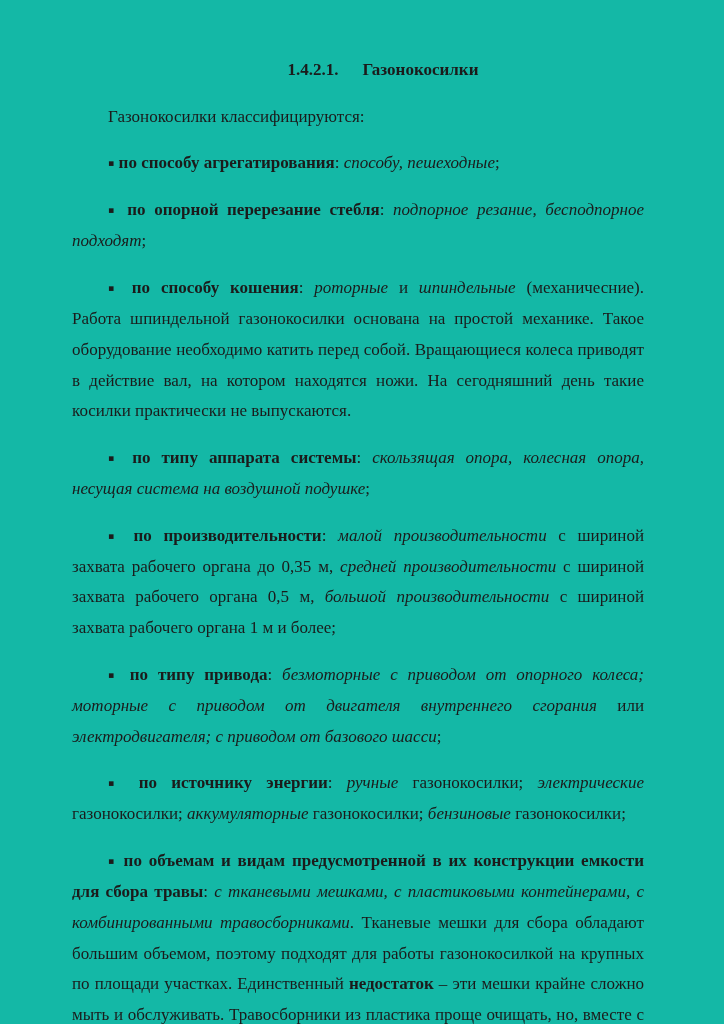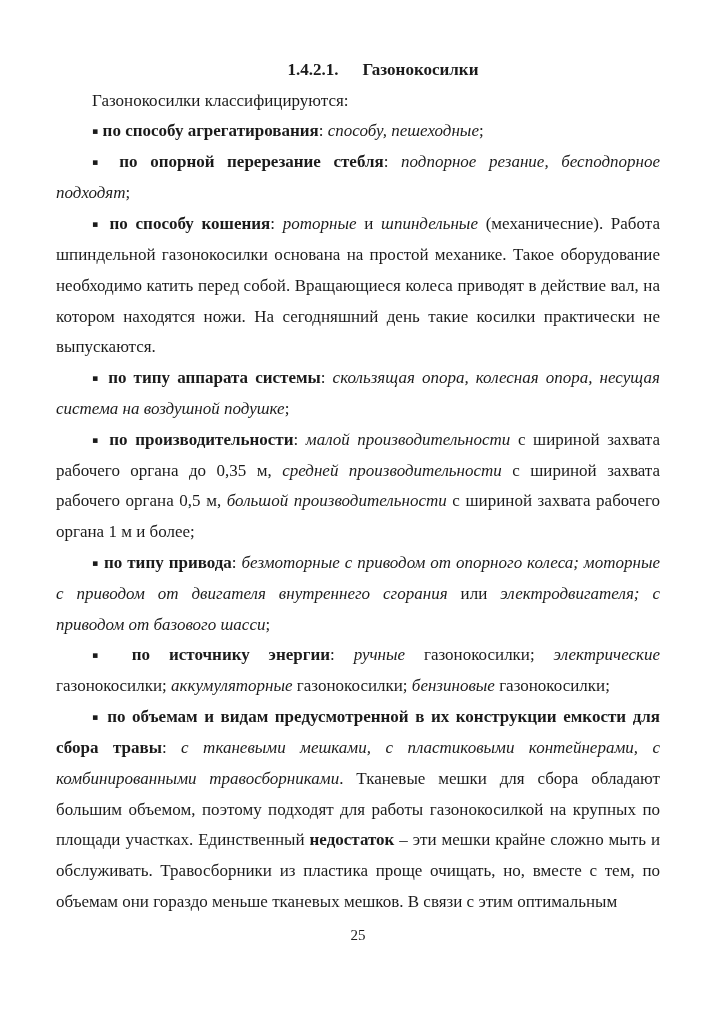--- a/index.html
+++ b/index.html
@@ -1,39 +1,39 @@
 <!DOCTYPE html>
 <html lang="ru"><head>
 <meta charset="utf-8">
 <style>
   html, body { margin: 0; padding: 0; background: #e8e8e8; }
   .page {
     position: relative;
     width: 724px;
     height: 1024px;
     margin: 0 auto;
-    background: #ffffff;
+    background: #14b8a6;
     box-sizing: border-box;
     padding: 55px 64px 0 56px;
     font-family: "Liberation Serif", "DejaVu Serif", serif;
     font-size: 17px;
     line-height: 30.7px;
     color: #1b1b1b;
     overflow: hidden;
   }
   .heading {
     text-align: center;
     padding-left: 50px;
     font-weight: bold;
     margin: 0;
     white-space: nowrap;
   }
   .heading .hnum { margin-right: 24px; }
   .para {
-    margin: 0;
+    margin: 16px;
     text-align: justify;
     text-indent: 36px;
   }
   .run-r  { font-style: normal; font-weight: normal; }
   .run-i  { font-style: italic; }
   .run-bi { font-weight: bold; }
   .bullet {
     font-family: "DejaVu Sans", sans-serif;
     font-size: 0.55em;
     font-style: normal;

